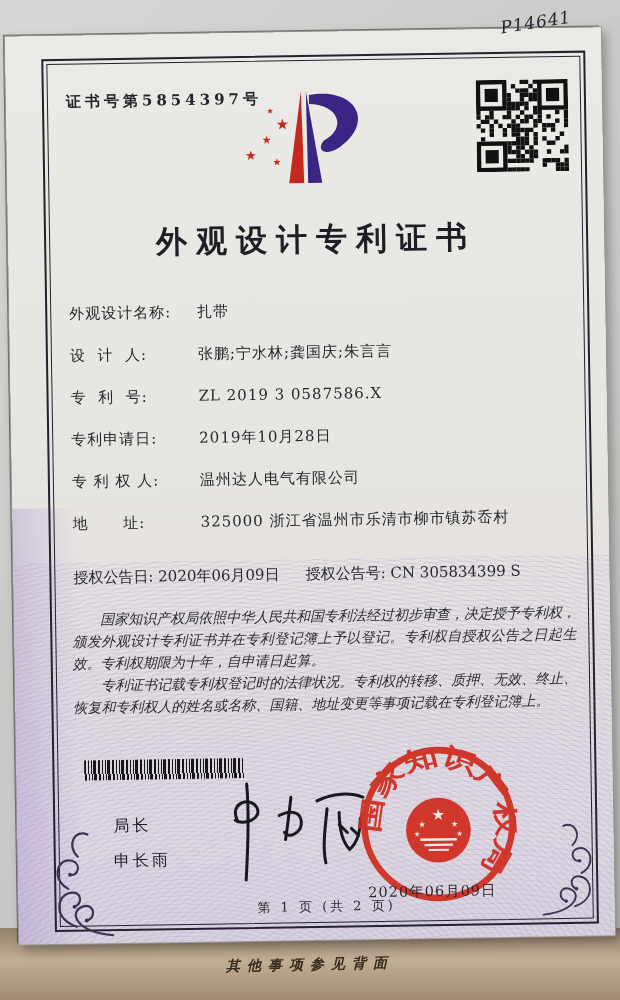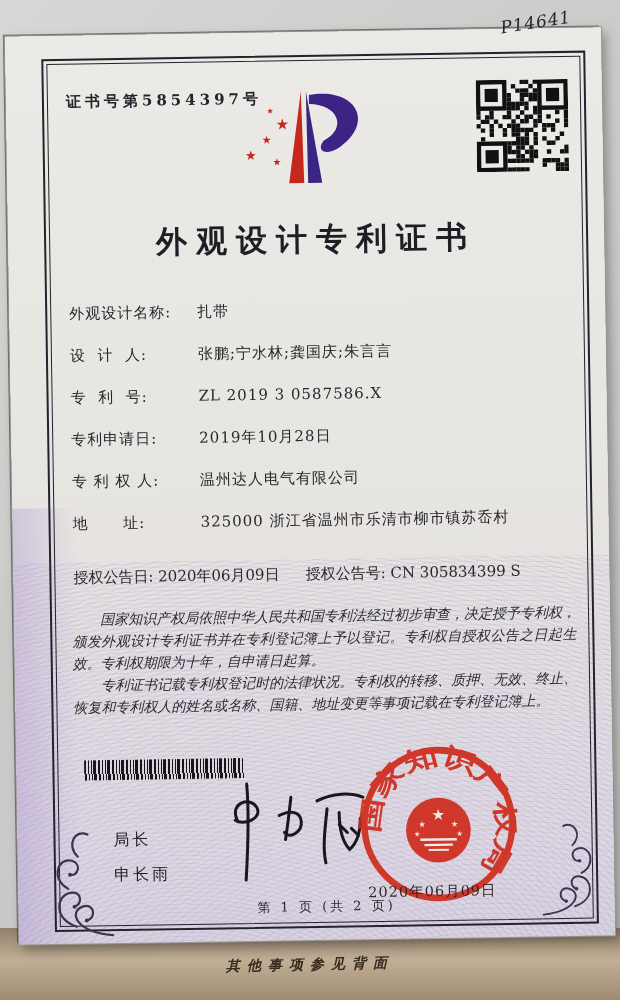--- a/index.html
+++ b/index.html
@@ -46,21 +46,21 @@
              font-size:15px;color:#27272c;font-weight:500;}
   .grant-row .g2{margin-left:26px;}
   .paras{position:absolute;left:20px;right:16px;top:548px;font-size:14px;
          line-height:22px;color:#2b2b30;font-style:italic;text-align:justify;}
   .paras p{margin:0;text-indent:2em;}
   .barcode{position:absolute;left:30px;top:700px;width:160px;height:20px;
            background:
              repeating-linear-gradient(90deg,#15151a 0 2px,rgba(0,0,0,0) 2px 4px,#15151a 4px 5px,rgba(0,0,0,0) 5px 9px,#15151a 9px 12px,rgba(0,0,0,0) 12px 14px),
              repeating-linear-gradient(90deg,#15151a 0 1px,rgba(0,0,0,0) 1px 7px);}
   .signer{position:absolute;left:58px;top:756px;font-size:16px;color:#222;letter-spacing:3px;}
-  .signer div{margin-bottom:14px;margin-top:14px;}
+  .signer div{margin-bottom:14px;}
   .signature{position:absolute;left:150px;top:718px;width:180px;height:120px;}
   .seal{position:absolute;left:302px;top:688px;width:162px;height:162px;}
   .seal svg{width:162px;height:162px;opacity:.92;}
   .seal-date{position:absolute;left:-14px;right:0;bottom:4px;text-align:center;
              font-size:14.5px;color:#30272c;letter-spacing:1px;font-weight:500;}
   .page-footer{position:absolute;left:0;right:0;bottom:10px;text-align:center;
                font-size:13px;color:#2a2a30;letter-spacing:3px;}
   .orn{position:absolute;pointer-events:none;}
   .orn svg{stroke:#3a3452;fill:none;stroke-width:2.2;stroke-linecap:round;}
   .orn-left{left:-16px;bottom:-8px;width:80px;height:112px;}

